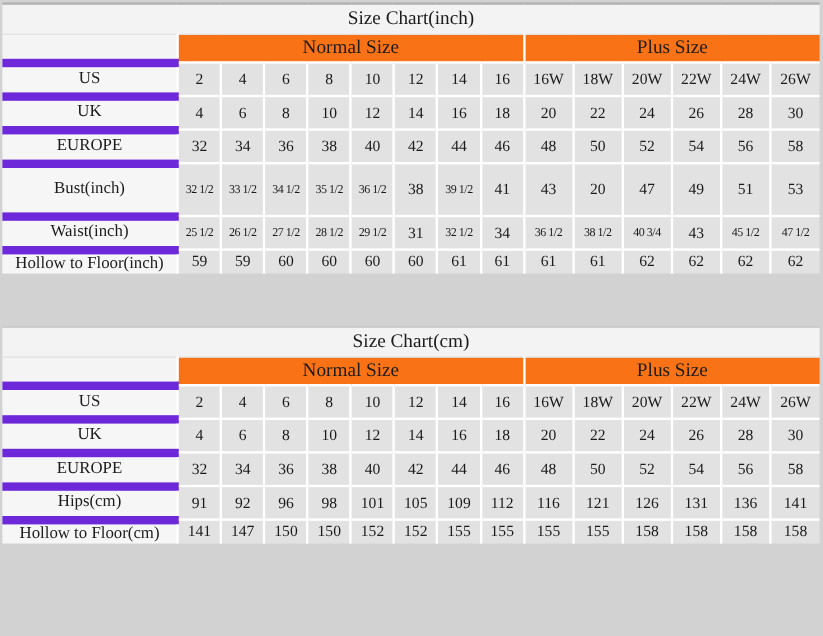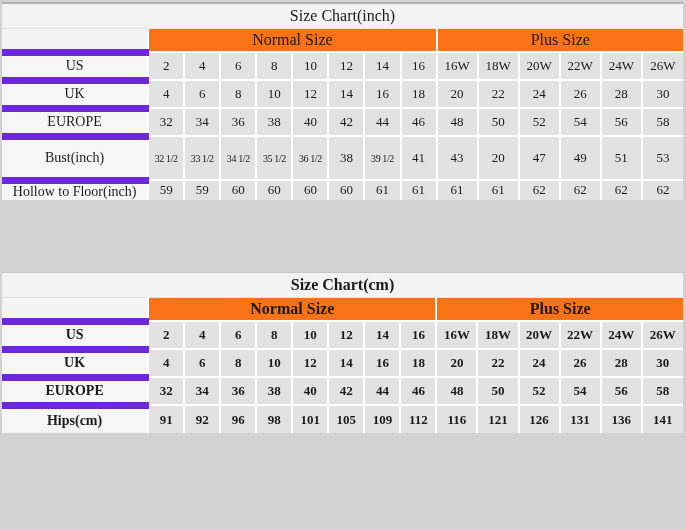--- a/index.html
+++ b/index.html
@@ -9,21 +9,21 @@
     font-family:"Liberation Serif", serif;
     color:#1b1b1b;
     overflow:hidden;
   }
   table.size-table{
     position:absolute;left:2px;width:681px;
     border-collapse:collapse;table-layout:fixed;
     background:#d2d2d2;
   }
   #table-inch{top:2px;border-top:2px solid #b2b2b2;}
-  #table-cm{top:272px;border-top:1px solid #c6c6c6;font-weight:bold;}
+  #table-cm{top:272px;border-top:1px solid #c6c6c6;}
   td{padding:0;text-align:center;vertical-align:middle;}
   .title-cell{
     background:#f3f3f3;height:24px;font-size:16px;
     border-bottom:1px solid #e2e2e2;
   }
   .corner-cell{background:#f4f4f4;}
   .header-cell{
     background:#f97316;height:22px;font-size:16px;
     border-left:2px solid #ffffff;
   }
@@ -133,20 +133,37 @@
         <td class="data-cell">38</td>
         <td class="data-cell frac">39 1/2</td>
         <td class="data-cell">41</td>
         <td class="data-cell">43</td>
         <td class="data-cell">20</td>
         <td class="data-cell">47</td>
         <td class="data-cell">49</td>
         <td class="data-cell">51</td>
         <td class="data-cell">53</td>
       </tr>
+      <tr>
+        <td class="label-cell">Waist(inch)</td>
+        <td class="data-cell frac">25 1/2</td>
+        <td class="data-cell frac">26 1/2</td>
+        <td class="data-cell frac">27 1/2</td>
+        <td class="data-cell frac">28 1/2</td>
+        <td class="data-cell frac">29 1/2</td>
+        <td class="data-cell">31</td>
+        <td class="data-cell frac">32 1/2</td>
+        <td class="data-cell">34</td>
+        <td class="data-cell frac">36 1/2</td>
+        <td class="data-cell frac">38 1/2</td>
+        <td class="data-cell frac">40 3/4</td>
+        <td class="data-cell">43</td>
+        <td class="data-cell frac">45 1/2</td>
+        <td class="data-cell frac">47 1/2</td>
+      </tr>
       <tr class="tall">
         <td class="label-cell">Hollow to Floor(inch)</td>
         <td class="data-cell">59</td>
         <td class="data-cell">59</td>
         <td class="data-cell">60</td>
         <td class="data-cell">60</td>
         <td class="data-cell">60</td>
         <td class="data-cell">60</td>
         <td class="data-cell">61</td>
         <td class="data-cell">61</td>
@@ -250,14 +267,31 @@
         <td class="data-cell">105</td>
         <td class="data-cell">109</td>
         <td class="data-cell">112</td>
         <td class="data-cell">116</td>
         <td class="data-cell">121</td>
         <td class="data-cell">126</td>
         <td class="data-cell">131</td>
         <td class="data-cell">136</td>
         <td class="data-cell">141</td>
       </tr>
+      <tr class="tall">
+        <td class="label-cell">Hollow to Floor(cm)</td>
+        <td class="data-cell">141</td>
+        <td class="data-cell">147</td>
+        <td class="data-cell">150</td>
+        <td class="data-cell">150</td>
+        <td class="data-cell">152</td>
+        <td class="data-cell">152</td>
+        <td class="data-cell">155</td>
+        <td class="data-cell">155</td>
+        <td class="data-cell">155</td>
+        <td class="data-cell">155</td>
+        <td class="data-cell">158</td>
+        <td class="data-cell">158</td>
+        <td class="data-cell">158</td>
+        <td class="data-cell">158</td>
+      </tr>
     </tbody>
 </table>
 
 </body></html>

